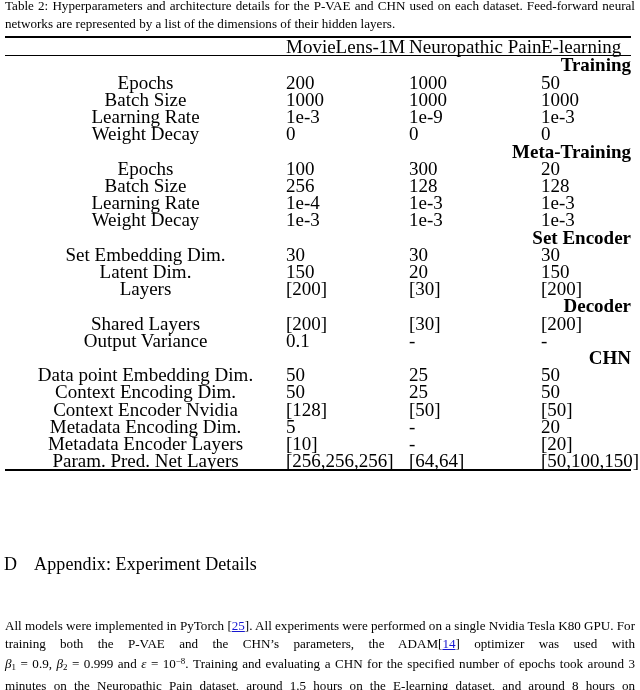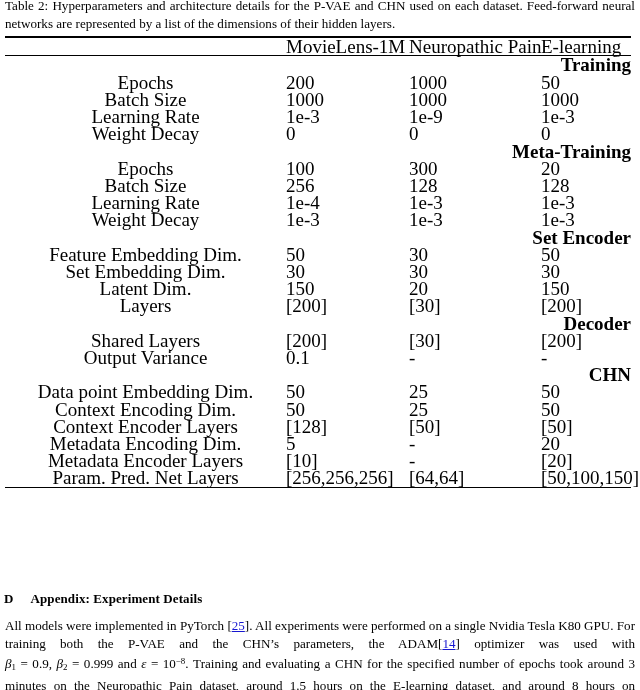--- a/index.html
+++ b/index.html
@@ -79,23 +79,23 @@
   }
   .head-row td {
     line-height: 20px;
   }
   .head-row td.val { text-align: left; }
 
   
   .appendix-heading {
     position: absolute;
     left: 4px;
-    top: 591px;
-    font-size: 13px;
-    font-weight: bold;
+    top: 554px;
+    font-size: 18px;
+    font-weight: normal;
     letter-spacing: 0.1px;
   }
   .appendix-heading .sec-num { margin-right: 17px; }
 
   .body-text {
     position: absolute;
     left: 5px;
     top: 604px;
     width: 630px;
     font-size: 13.1px;
@@ -201,26 +201,20 @@
           <td class="val">1e-3</td>
           <td class="val">1e-3</td>
         </tr>
       </tbody>
 
       <tbody>
         <tr class="section">
           <td class="sec" colspan="4">Set Encoder</td>
         </tr>
         <tr>
-          <td class="lbl">Feature Embedding Dim.</td>
-          <td class="val">50</td>
-          <td class="val">30</td>
-          <td class="val">50</td>
-        </tr>
-        <tr>
           <td class="lbl">Set Embedding Dim.</td>
           <td class="val">30</td>
           <td class="val">30</td>
           <td class="val">30</td>
         </tr>
       </tbody>
 
       <tbody>
         <tr>
           <td class="lbl">Latent Dim.</td>
@@ -264,21 +258,21 @@
           <td class="val">25</td>
           <td class="val">50</td>
         </tr>
         <tr>
           <td class="lbl">Context Encoding Dim.</td>
           <td class="val">50</td>
           <td class="val">25</td>
           <td class="val">50</td>
         </tr>
         <tr>
-          <td class="lbl">Context Encoder Layers</td>
+          <td class="lbl">Context Encoder Nvidia</td>
           <td class="val">[128]</td>
           <td class="val">[50]</td>
           <td class="val">[50]</td>
         </tr>
         <tr>
           <td class="lbl">Metadata Encoding Dim.</td>
           <td class="val">5</td>
           <td class="val">-</td>
           <td class="val">20</td>
         </tr>

